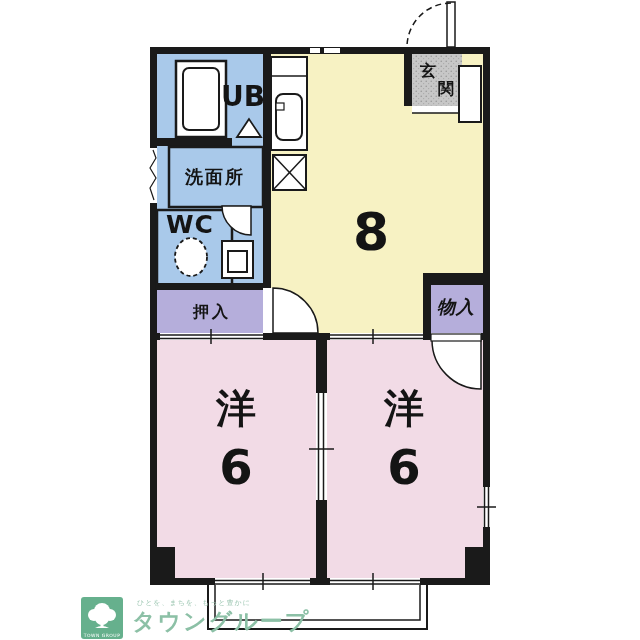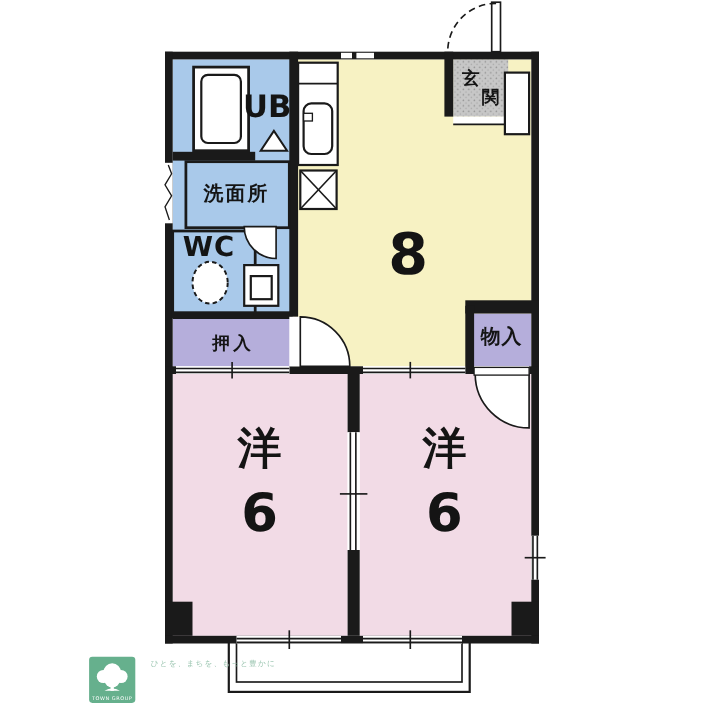--- a/index.html
+++ b/index.html
@@ -153,32 +153,33 @@
   </g>
 </svg>
 
 <div class="lbl lbl-ub" style="left:243px;top:97px;">UB</div>
 <div class="lbl lbl-washroom" style="left:215px;top:177px;">洗面所</div>
 <div class="lbl lbl-wc" style="left:190px;top:224px;">WC</div>
 <div class="lbl lbl-dk8" style="left:371px;top:232px;">8</div>
 <div class="lbl lbl-genkan" style="left:428px;top:71px;">玄</div>
 <div class="lbl lbl-genkan" style="left:446px;top:89px;">関</div>
 <div class="lbl lbl-oshiire" style="left:212px;top:312px;">押入</div>
-<div class="lbl lbl-monoire" style="left:456px;top:307px;">物入</div>
+<div class="lbl lbl-monoire" style="left:456px;top:307px;font-style:italic;">物入</div>
 <div class="lbl lbl-you" style="left:236px;top:408px;">洋</div>
 <div class="lbl lbl-six" style="left:236px;top:467px;">6</div>
 <div class="lbl lbl-you" style="left:404px;top:408px;">洋</div>
 <div class="lbl lbl-six" style="left:404px;top:467px;">6</div>
 
 <div class="logo-box">
   <svg width="42" height="42" viewBox="0 0 42 42">
     <circle cx="21" cy="14" r="8" fill="#ffffff"></circle>
     <circle cx="13" cy="18" r="6" fill="#ffffff"></circle>
     <circle cx="29" cy="18" r="6" fill="#ffffff"></circle>
     <circle cx="21" cy="21" r="7" fill="#ffffff"></circle>
     <rect x="19.5" y="22" width="3" height="9" fill="#ffffff"></rect>
     <path d="M14,31 Q21,27 28,31 Z" fill="#ffffff"></path>
   </svg>
   <div class="logo-text">TOWN GROUP</div>
 </div>
 <div class="tagline">ひとを、まちを、もっと豊かに</div>
+<div class="brand-name">タウングループ</div>
 
 </div>
 
 </body></html>

